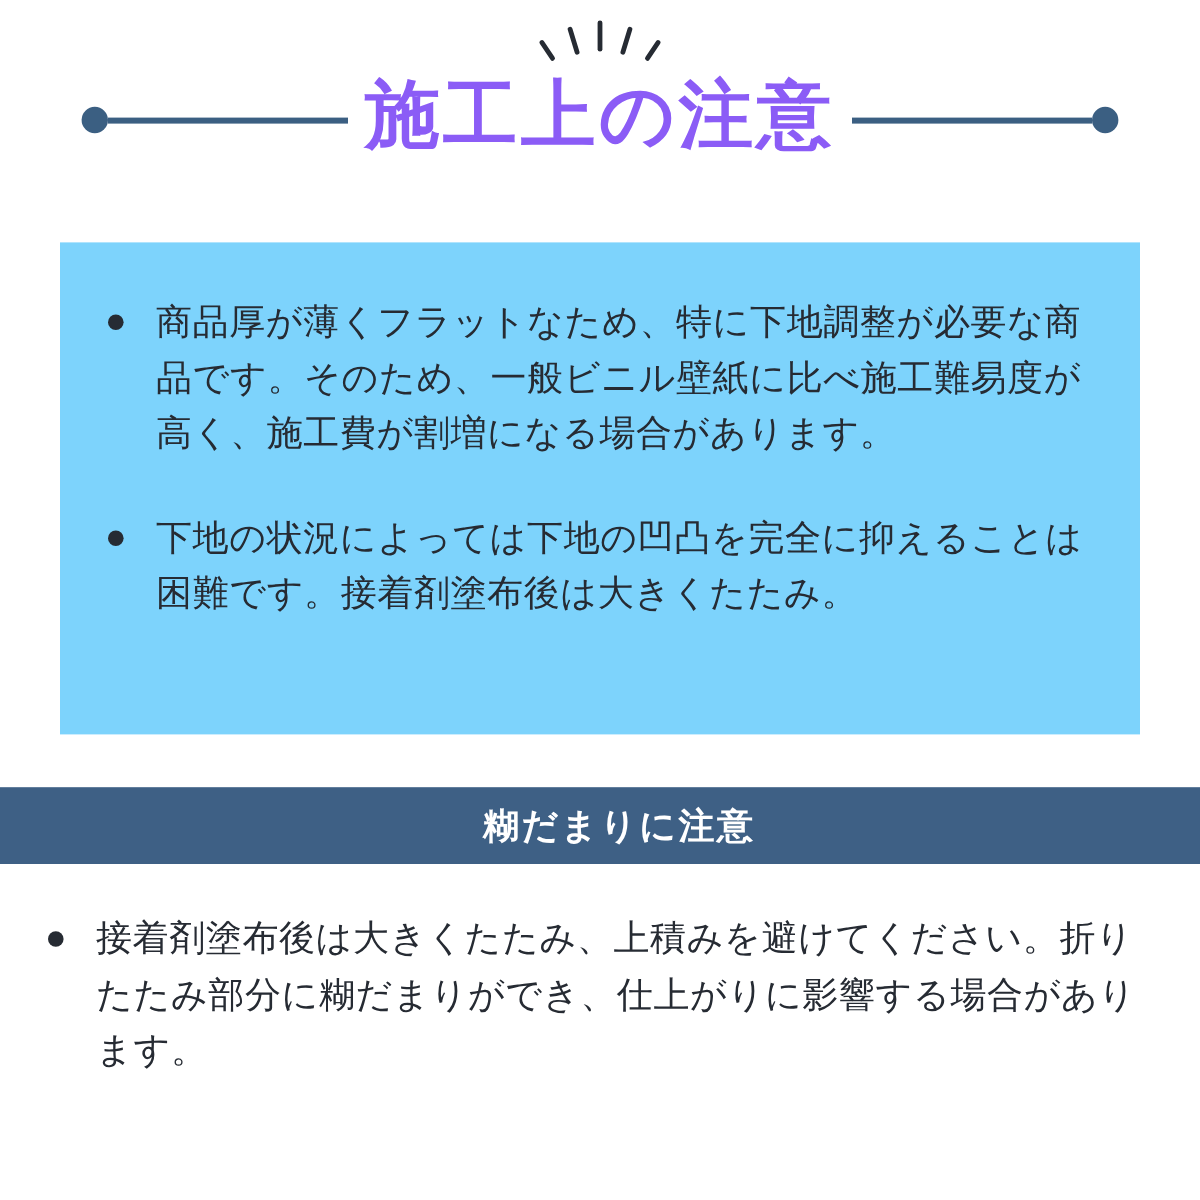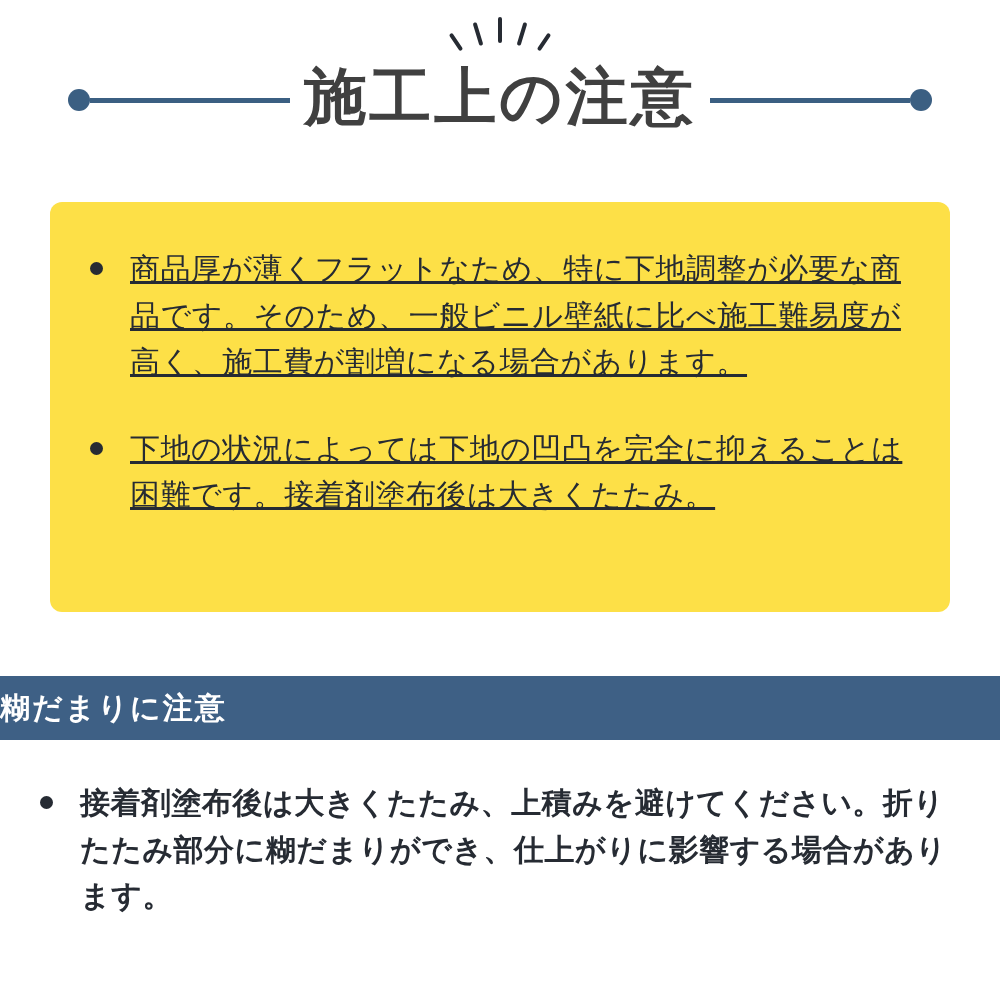--- a/index.html
+++ b/index.html
@@ -78,36 +78,35 @@
     width: 200px;
     background: #3b5f82;
   }
   .rule.left .dot { margin-right: 0; }
   .rule.right .dot { margin-left: 0; }
 
   .page-title {
     font-size: 62px;
     font-weight: 700;
     letter-spacing: 3px;
-    color: #404040;
+    color: #8b5cf6;
     margin: 0 14px;
     white-space: nowrap;
     line-height: 1;
     padding-bottom: 6px;
   }
 
   
   .note-card {
     margin: 22px 50px 0 50px;
-    background: #fde047;
-    border-radius: 12px;
+    background: #7dd3fc;
+    border-radius: 0;
     padding: 44px 40px 44px 34px;
     box-sizing: border-box;
     min-height: 410px;
-    text-decoration: underline;
   }
 
   ul.bullets {
     list-style: none;
     margin: 0;
     padding: 0;
   }
   ul.bullets li {
     position: relative;
     padding-left: 46px;
@@ -123,37 +122,38 @@
     left: 6px;
     top: 16px;
     width: 13px;
     height: 13px;
     border-radius: 50%;
     background: #262b33;
   }
 
   
   .band {
-    margin-top: 64px;
+    margin-top: 44px;
     background: #3e6085;
     height: 64px;
     display: flex;
     align-items: center;
+    justify-content: center;
+    padding-left: 32px;
   }
   .band-title {
     color: #ffffff;
     font-size: 30px;
     font-weight: 700;
     letter-spacing: 2px;
   }
 
   
   .lower {
     padding: 40px 50px 0 34px;
-    font-weight: bold;
   }
   .lower ul.bullets li {
     font-size: 30px;
     margin-bottom: 0;
   }
 </style>
 </head>
 <body>
 
 <div class="page">

